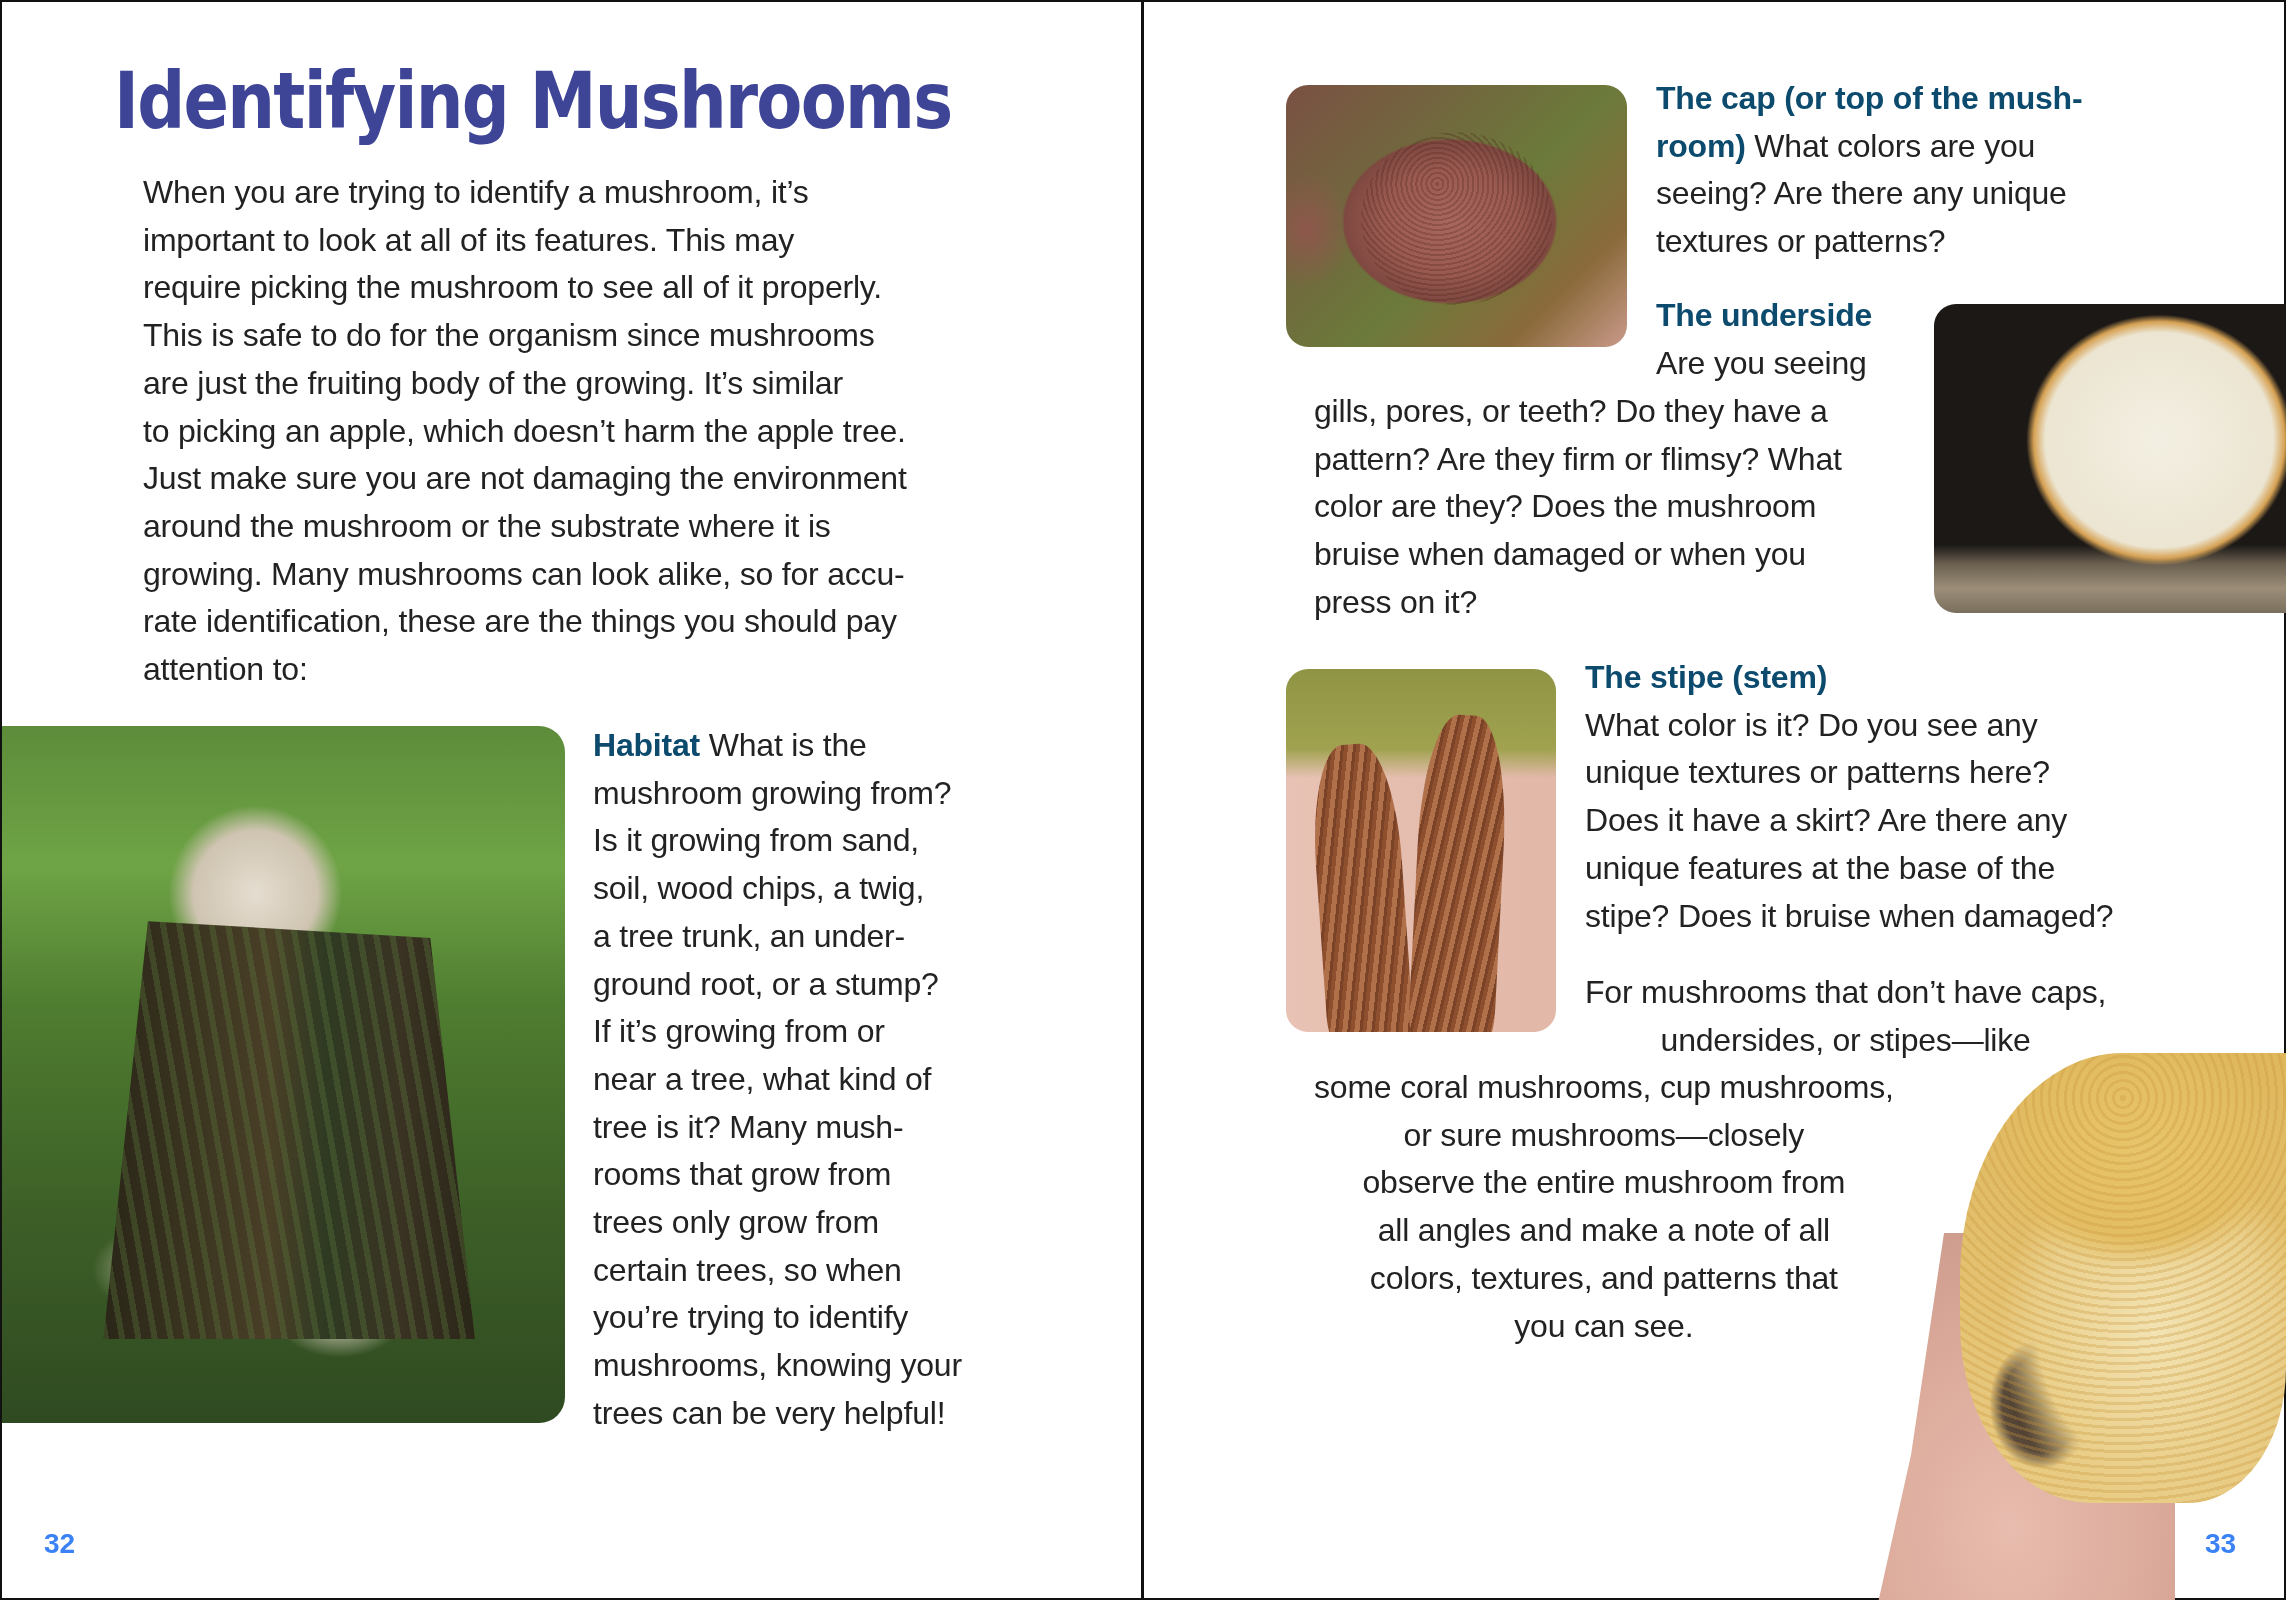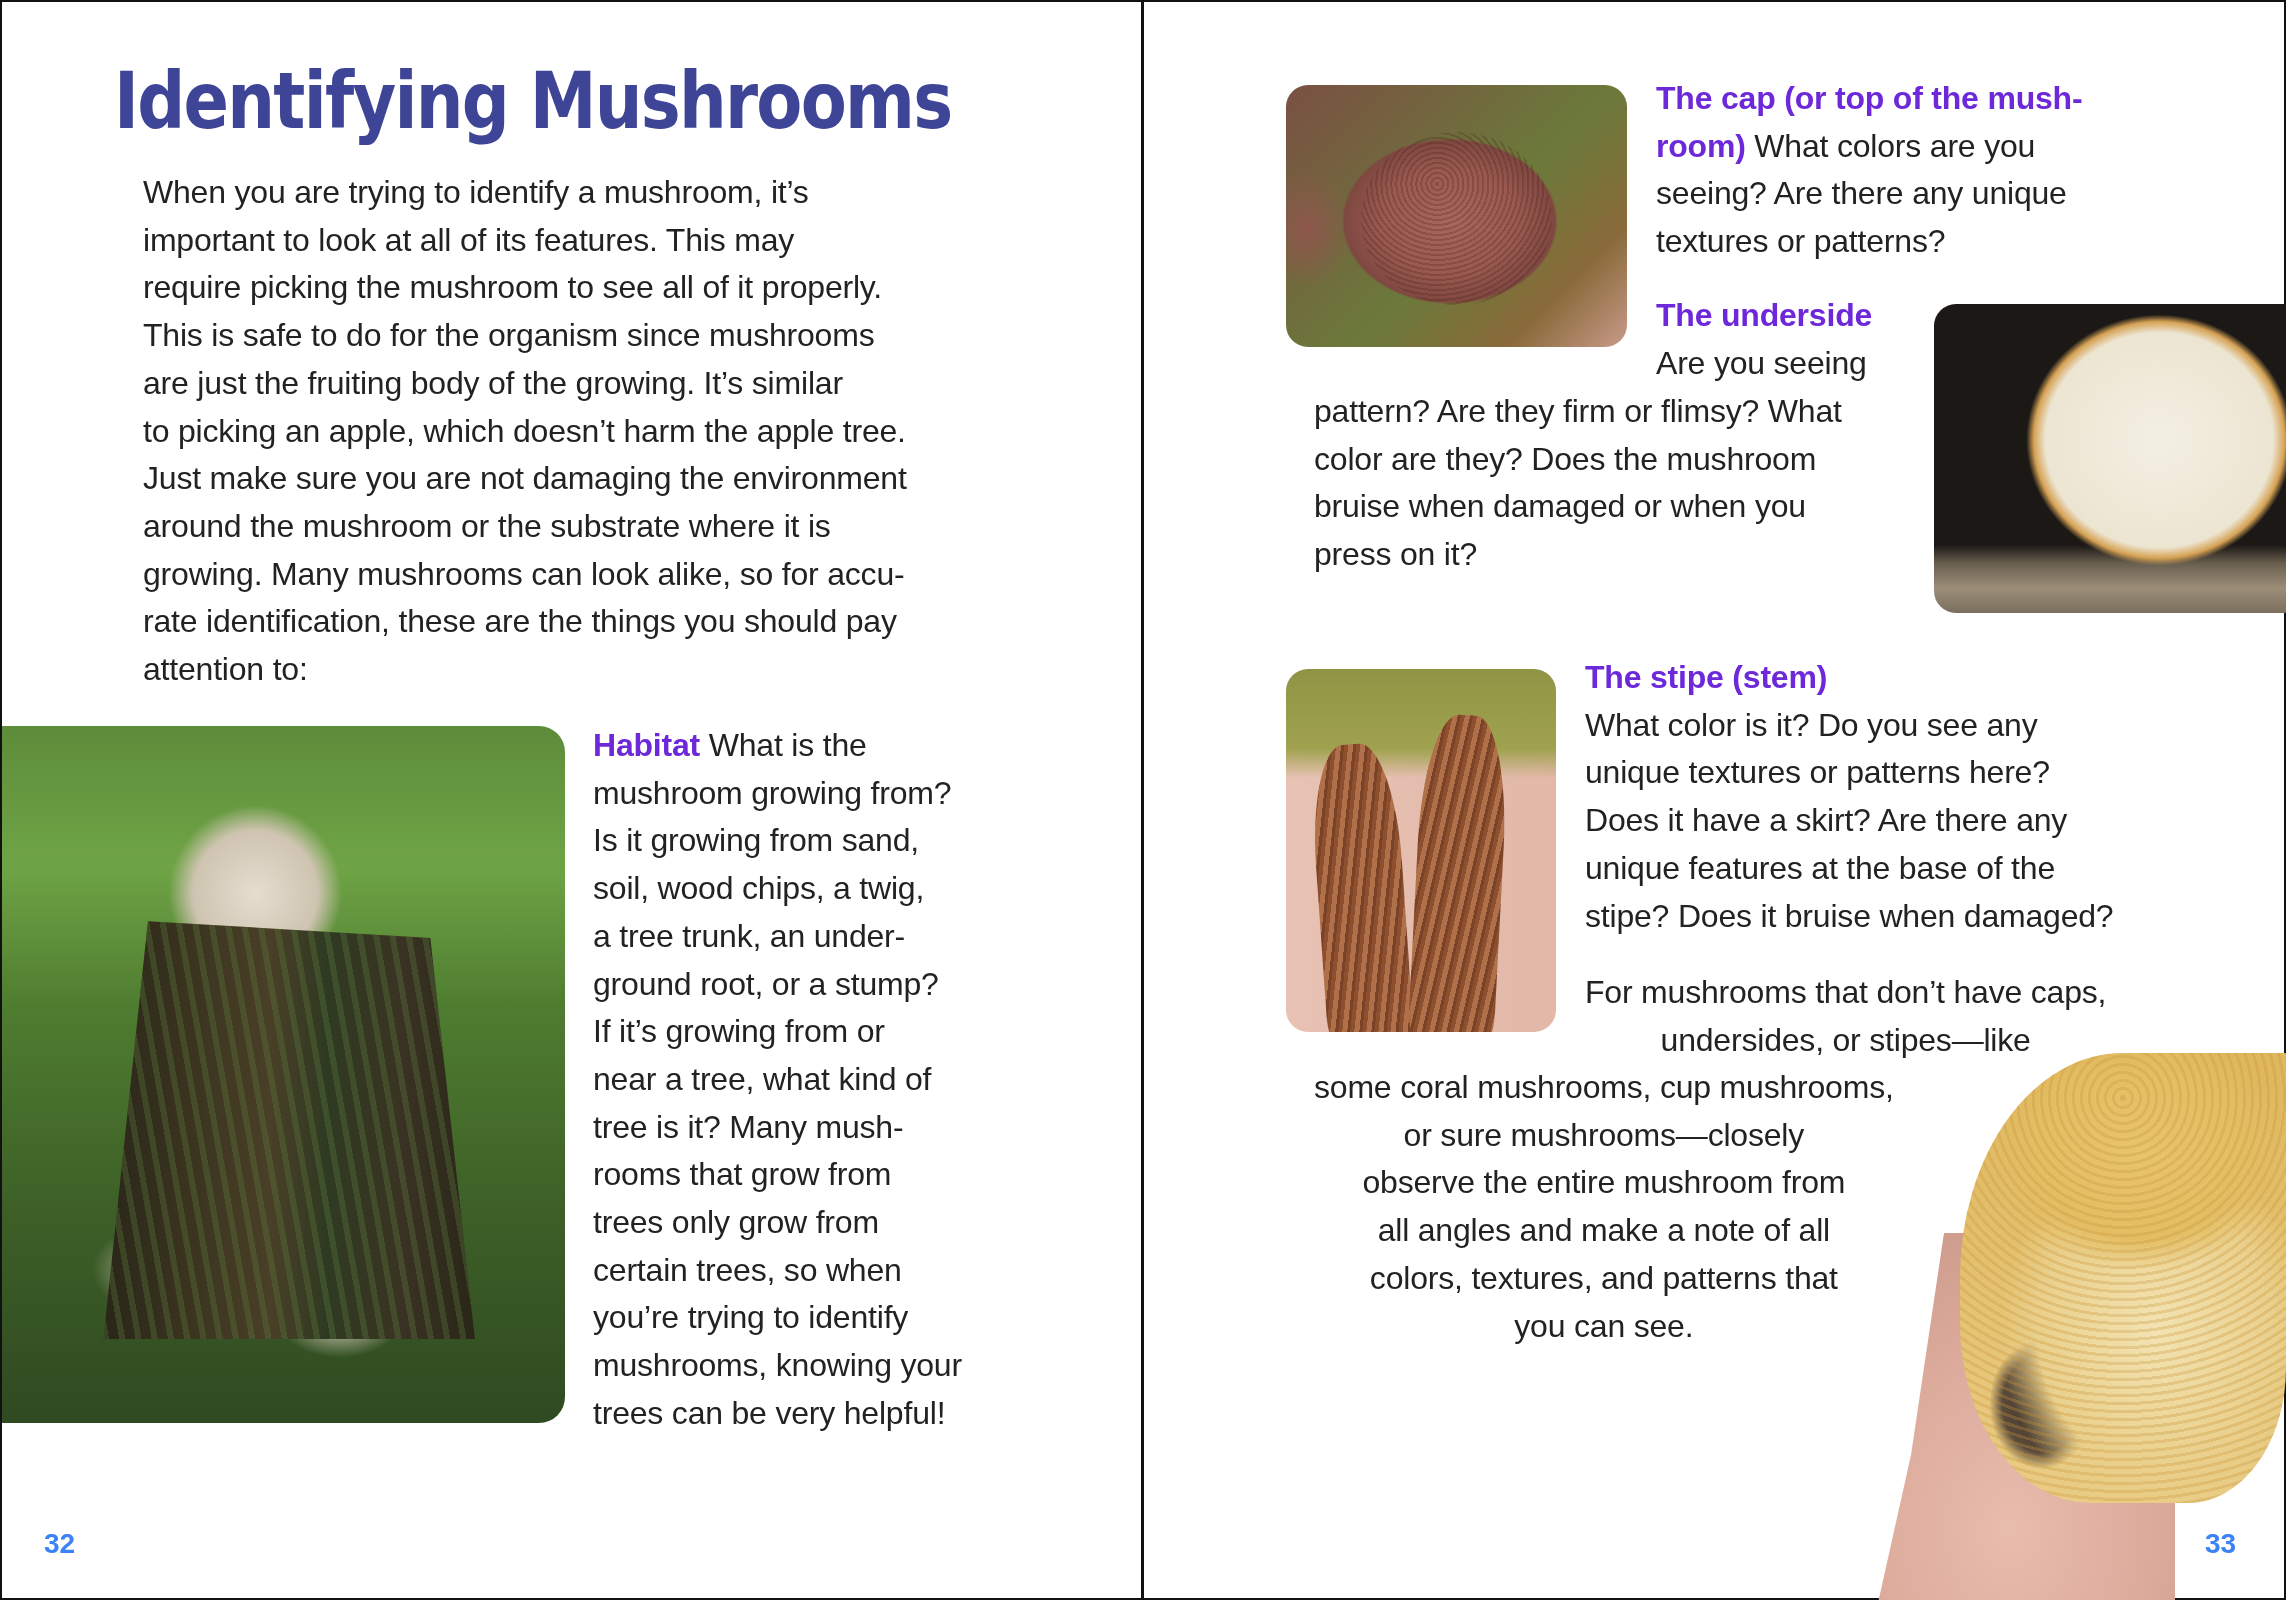--- a/index.html
+++ b/index.html
@@ -2,21 +2,21 @@
 <html><head>
 <meta charset="utf-8">
 <style>
   html, body { margin: 0; padding: 0; background: #ffffff; }
   body { width: 2286px; height: 1600px; position: relative; overflow: hidden; font-family: "Liberation Sans", "DejaVu Sans", sans-serif; color: #1e1e1e; }
   .spread { position: absolute; left: 0; top: 0; width: 2282px; height: 1596px; border: 2px solid #111; background: #fff; }
   .divider { position: absolute; left: 1141px; top: 0; width: 3px; height: 1600px; background: #111; }
   .title { position: absolute; left: 114px; top: 62px; font-family: "DejaVu Sans", sans-serif; font-weight: bold; font-size: 78px; color: #3f4596; letter-spacing: -2px; line-height: 1; transform: scaleX(0.86); transform-origin: left top; }
   .text-block { position: absolute; font-size: 32px; line-height: 47.7px; font-weight: normal; color: #222; letter-spacing: -0.2px; }
   .text-block .line { display: block; white-space: nowrap; }
-  .bold { font-weight: bold; color: #6d28d9; }
+  .bold { font-weight: bold; color: #0c4a6e; }
   .photo { position: absolute; overflow: hidden; }
   .page-num { position: absolute; font-weight: bold; font-size: 28px; color: #3b82f6; }
 
   
   .ph-stump { left: 2px; top: 726px; width: 563px; height: 697px; border-radius: 0 26px 26px 0;
     background:
       radial-gradient(ellipse 38% 30% at 50% 62%, #2b2a1c 0%, #3a3421 55%, transparent 72%),
       radial-gradient(ellipse 22% 18% at 45% 24%, #e5ddd0 0%, #cfc4b1 50%, transparent 70%),
       radial-gradient(ellipse 20% 10% at 30% 78%, #ddd3c3 0%, transparent 70%),
       radial-gradient(ellipse 16% 8% at 60% 85%, #e2d8c8 0%, transparent 70%),
@@ -125,20 +125,21 @@
     <span class="line">textures or patterns?</span>
   </div>
 
   <div class="photo ph-under" title="white pored underside of a shelf mushroom on a log"></div>
 
   <div class="text-block" style="left:1656px; top:292px;">
     <span class="line bold">The underside</span>
     <span class="line">Are you seeing</span>
   </div>
   <div class="text-block" style="left:1314px; top:388px;">
+    <span class="line">gills, pores, or teeth? Do they have a</span>
     <span class="line">pattern? Are they firm or flimsy? What</span>
     <span class="line">color are they? Does the mushroom</span>
     <span class="line">bruise when damaged or when you</span>
     <span class="line">press on it?</span>
   </div>
 
   <div class="photo ph-stipe" title="two shaggy reticulated brown mushroom stems held in a hand">
     <div class="stem s1"></div>
     <div class="stem s2"></div>
   </div>

